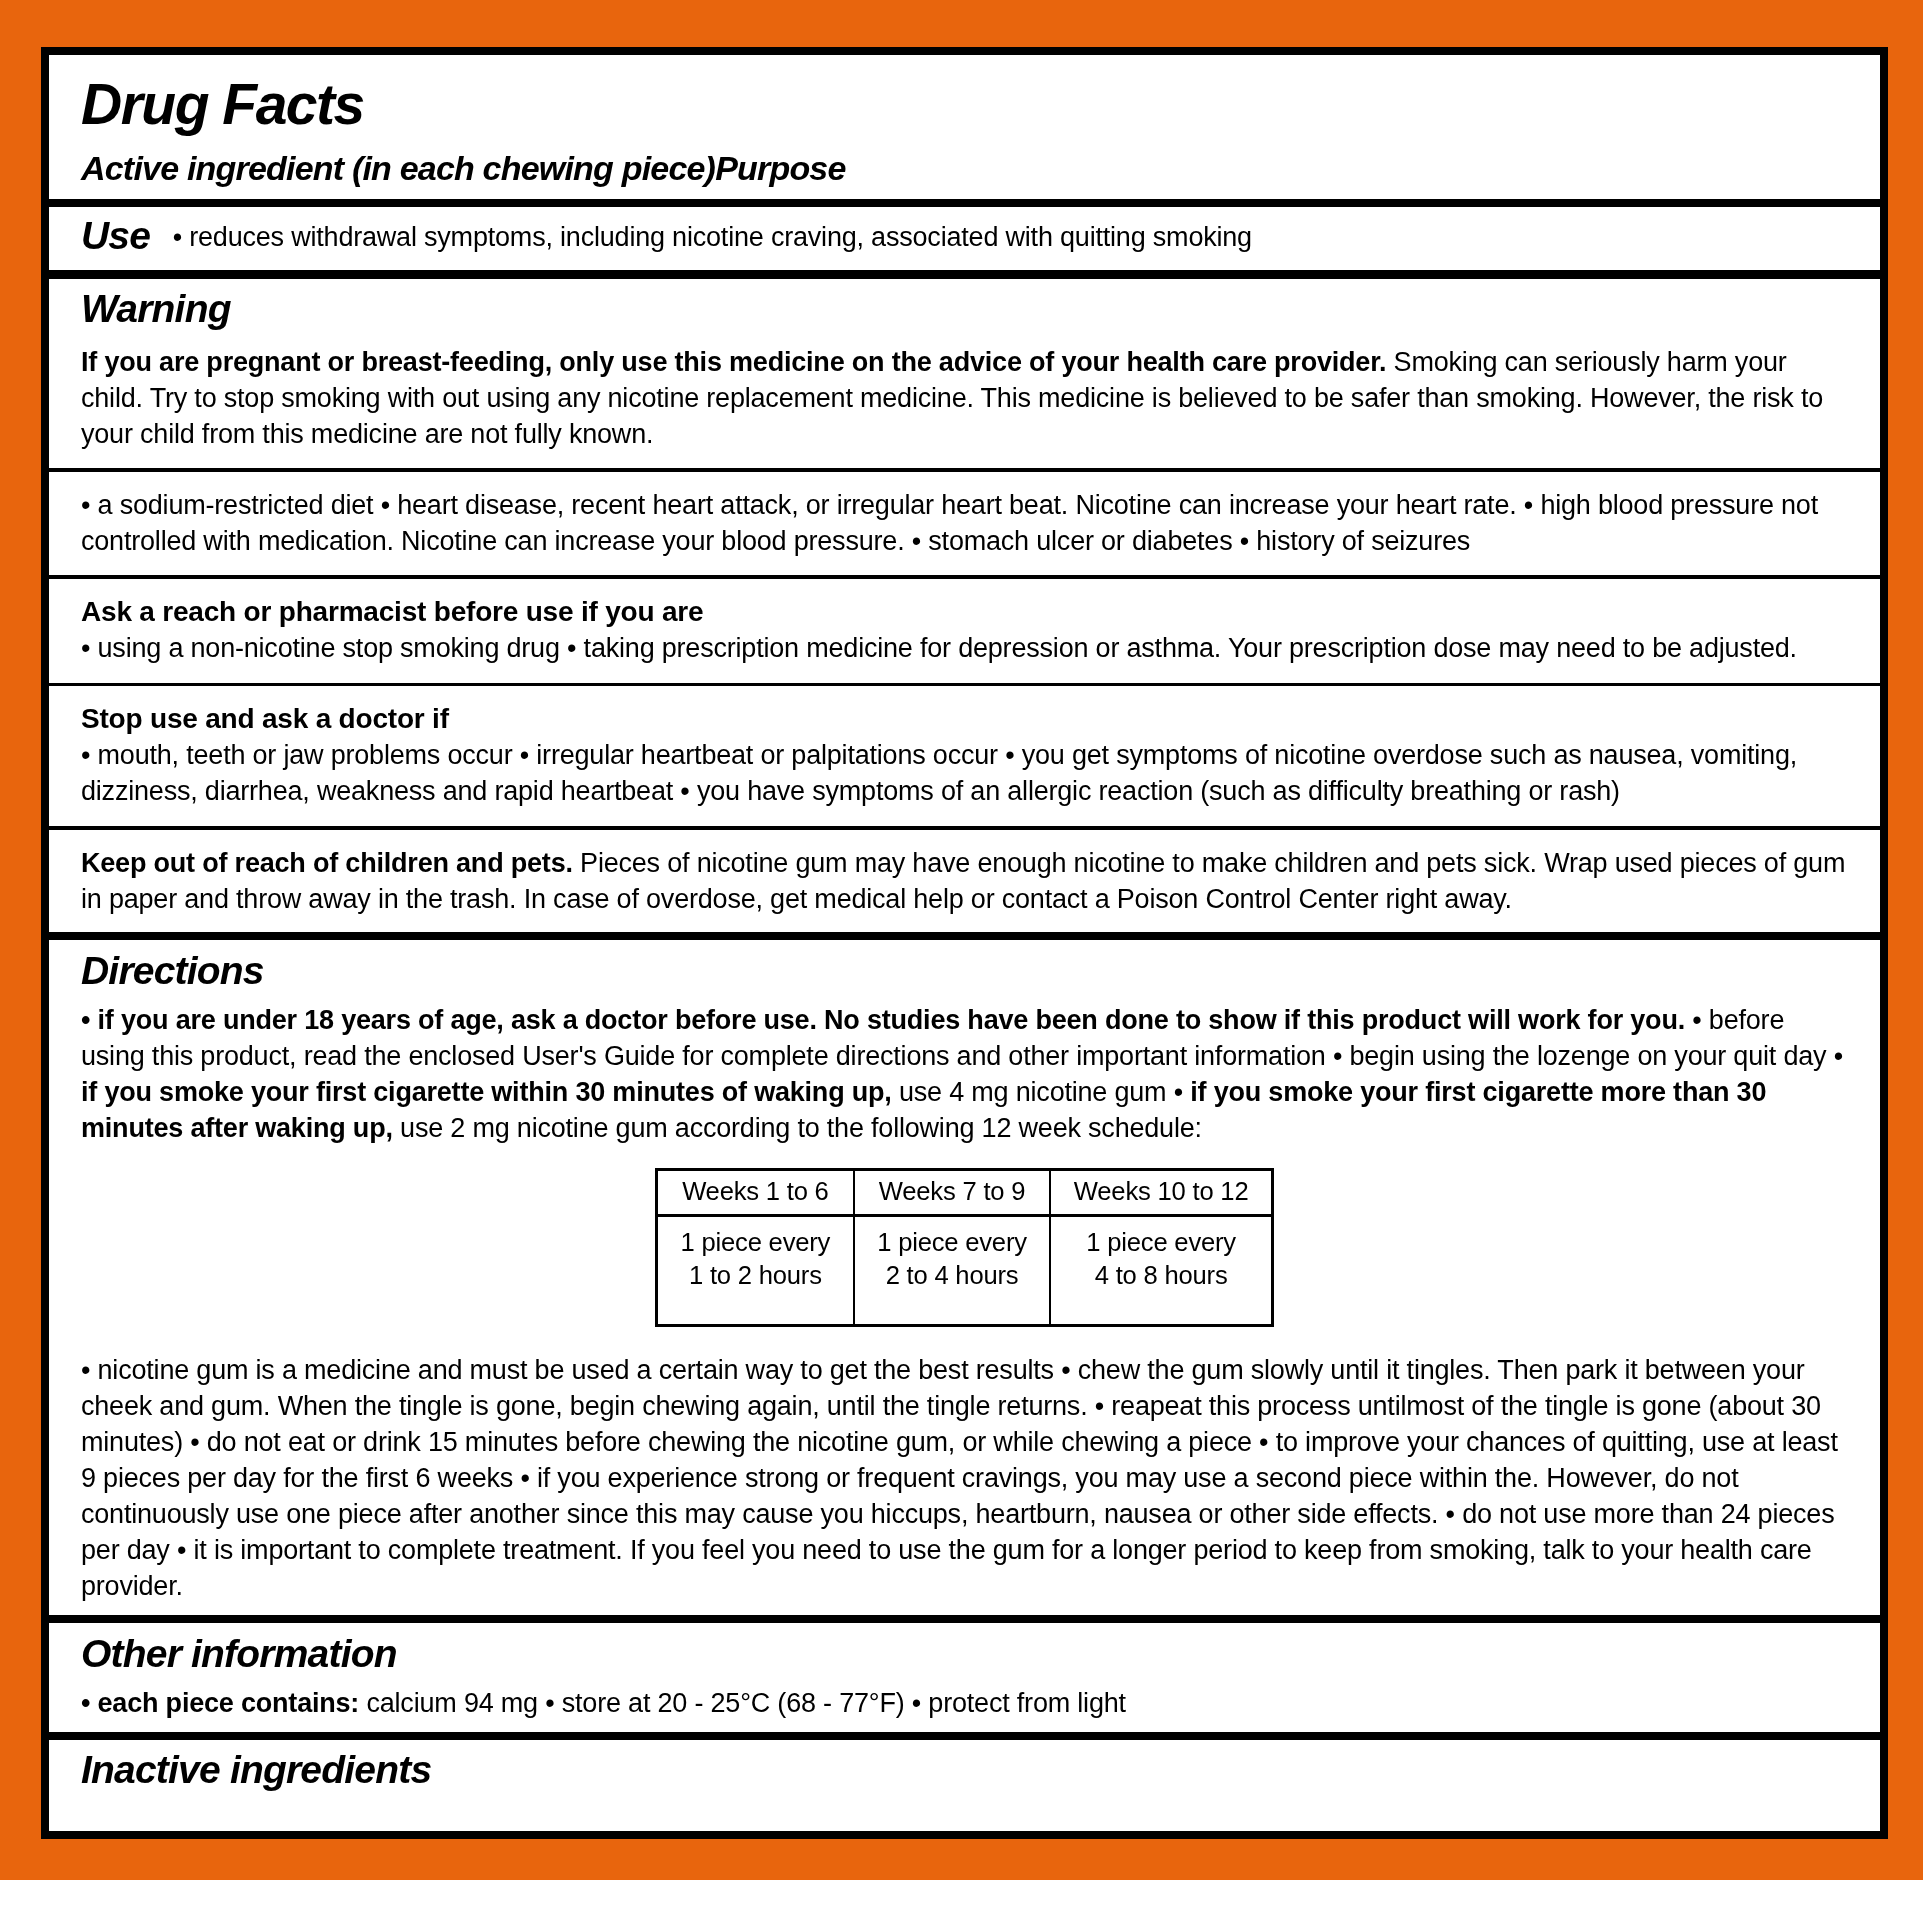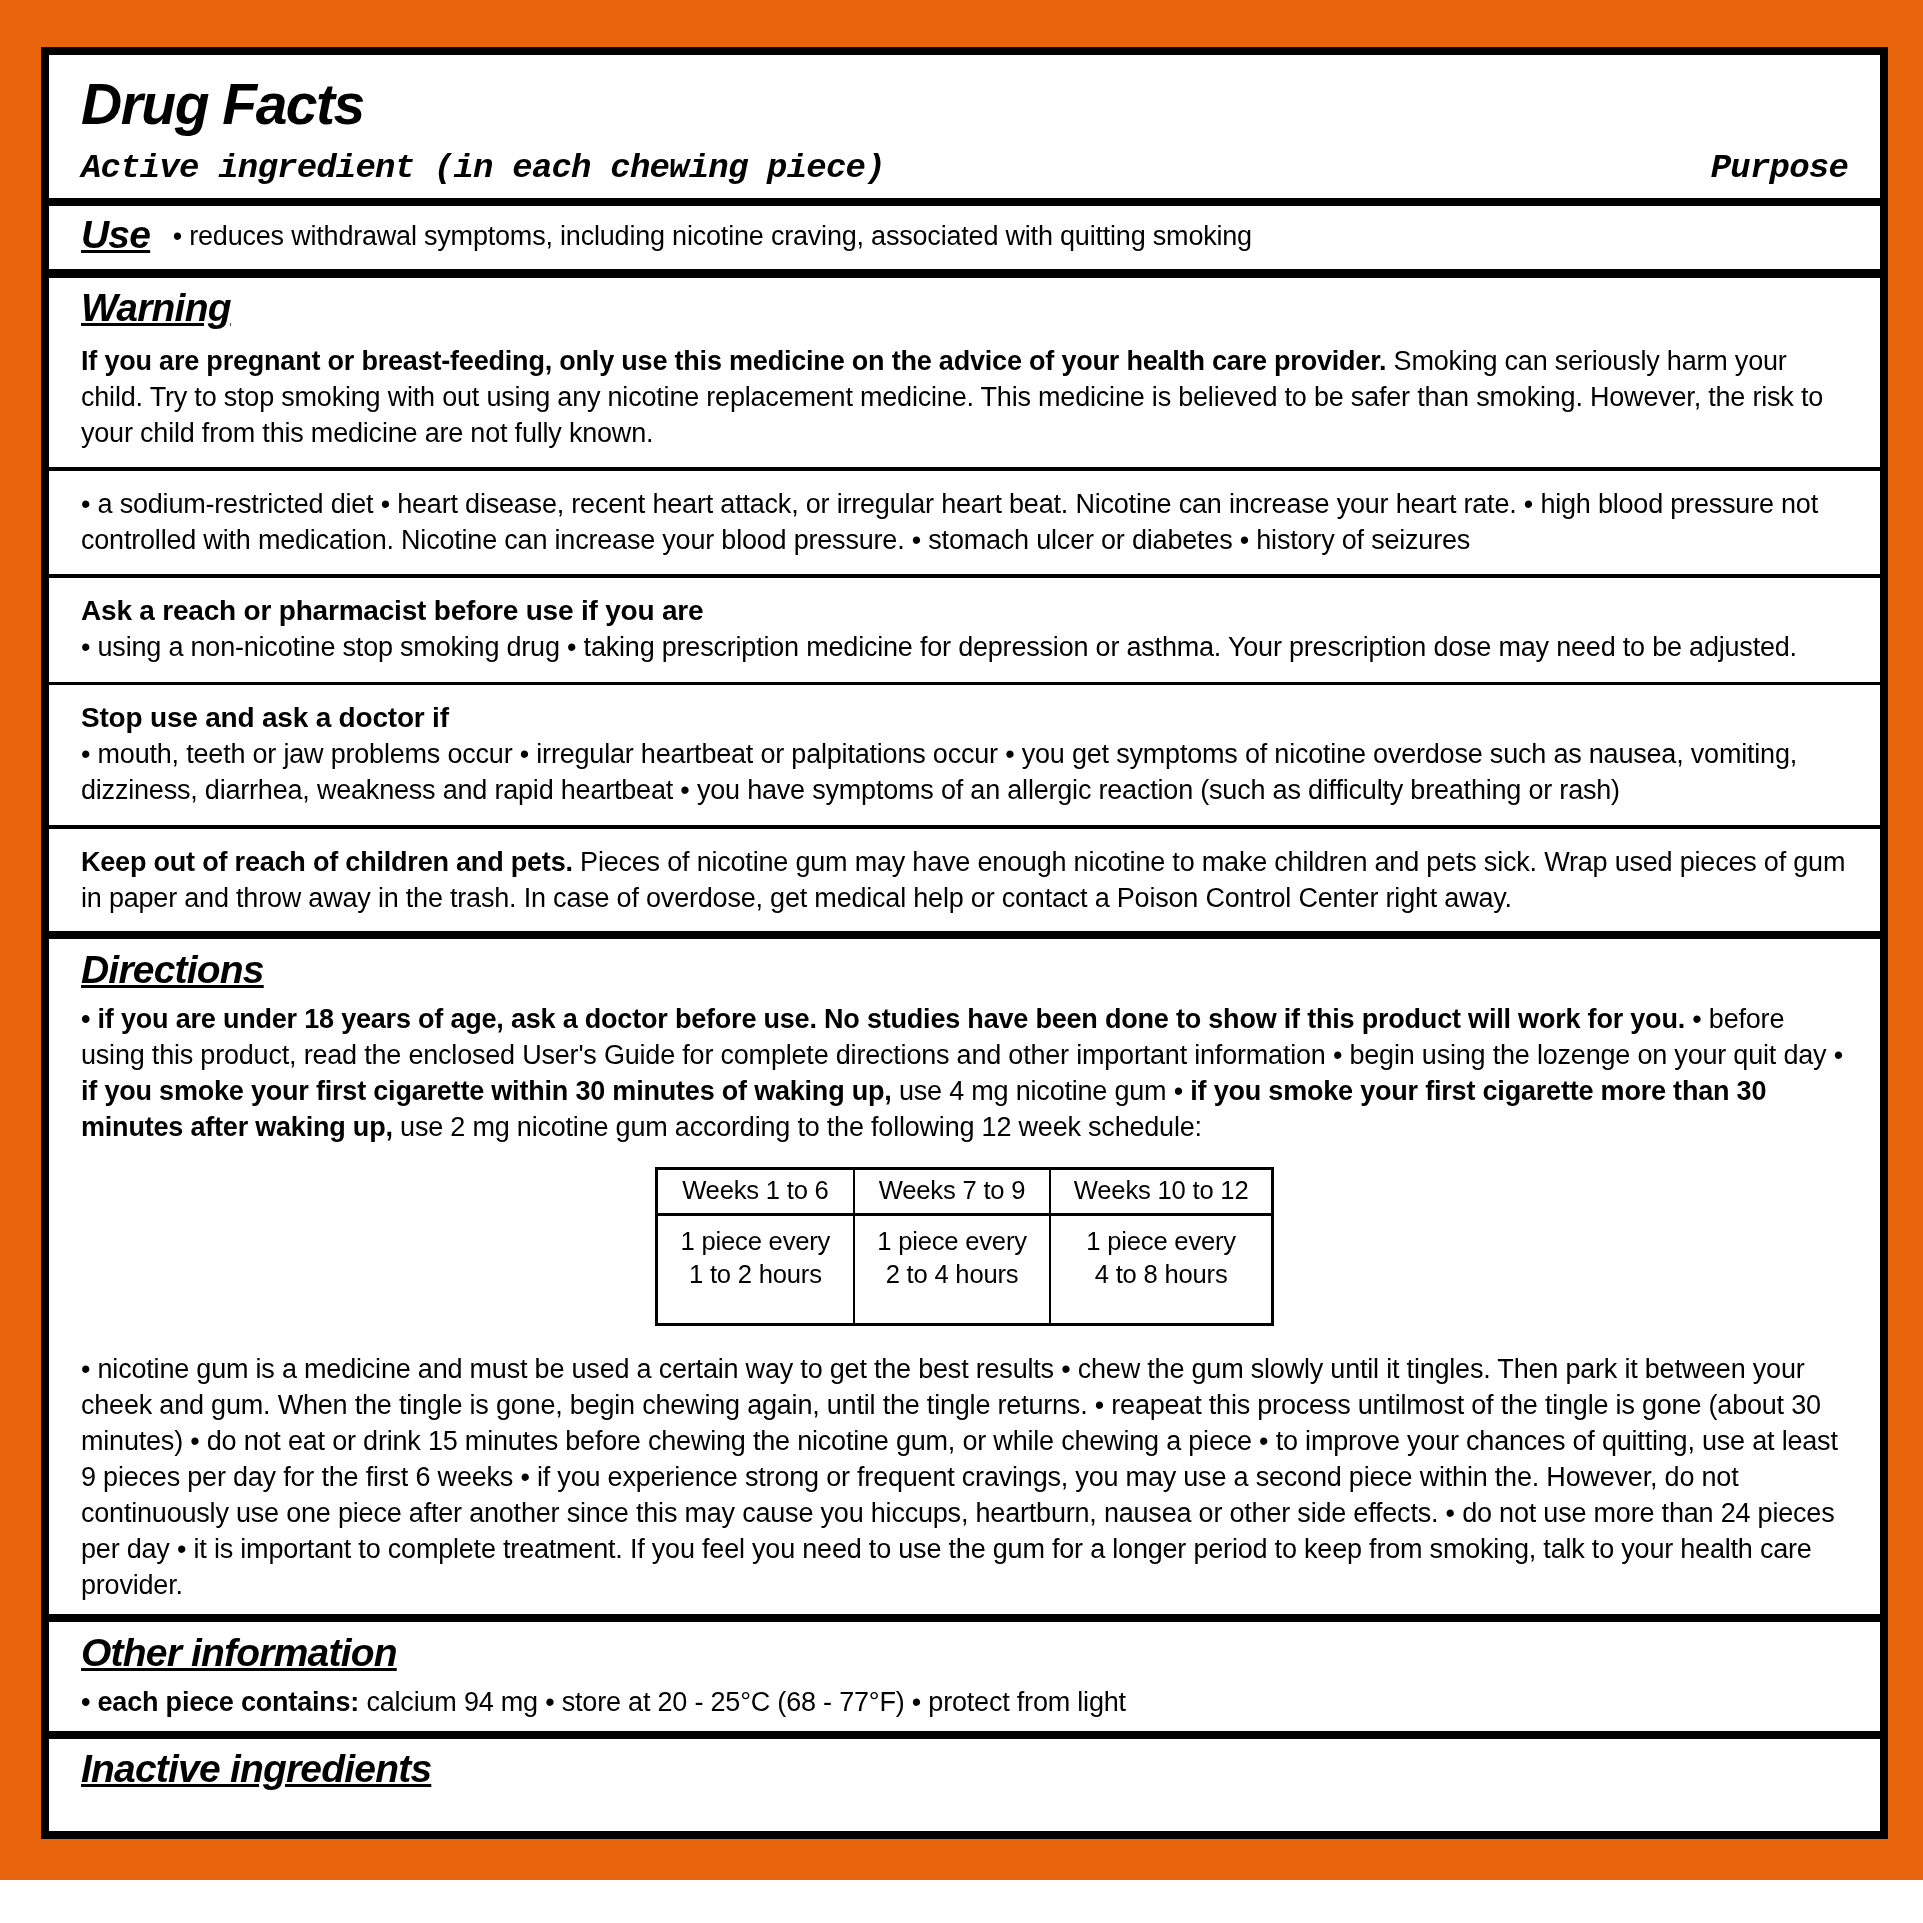--- a/index.html
+++ b/index.html
@@ -18,24 +18,24 @@
   .rule-thin  { height: 3.8px;  background: #000; margin: 12px -32px; }
   .sec { padding: 7.5px 0 10.5px; }
   .body-text { font-size: 27px; line-height: 36px; letter-spacing: -0.2px; }
   b { font-weight: 700; }
   .title {
     font-size: 57px; font-weight: 700; font-style: italic;
     letter-spacing: -1.5px; line-height: 1.05; padding-top: 12px;
   }
   .sec-head {
     font-size: 39px; font-weight: 700; font-style: italic;
-    letter-spacing: -0.8px; line-height: 1.2; text-decoration: underline;
+    letter-spacing: -0.8px; line-height: 1.2;
   }
   .sub-head { font-size: 28px; font-weight: 700; line-height: 36px; letter-spacing: -0.2px; }
-  .ai-row { display: flex; justify-content: space-between; align-items: baseline; margin-top: 15px; font-family: Liberation Mono, monospace; }
+  .ai-row { display: flex; justify-content: flex-start; align-items: baseline; margin-top: 15px; }
   .ai-head { font-size: 34px; font-weight: 700; font-style: italic; letter-spacing: -0.8px; }
   .leader-row { display: flex; align-items: baseline; margin-top: 12px; padding-bottom: 7.5px; }
   .leader-fill { flex: 1; border-bottom: 3px dotted #000; margin: 0 2.3px 6.8px 2.3px; }
   .use-row { display: flex; align-items: center; gap: 22.5px; padding: 6px 0 10.5px; }
   .warn-block { padding: 3px 0 4.5px; }
   table.schedule { border-collapse: collapse; margin: 22.5px auto 25.6px; border: 3.8px solid #000; }
   .schedule th, .schedule td {
     border: 2.3px solid #000; font-weight: 400; font-size: 25.6px;
     text-align: center; letter-spacing: -0.2px; margin-top: 24px;
   }

